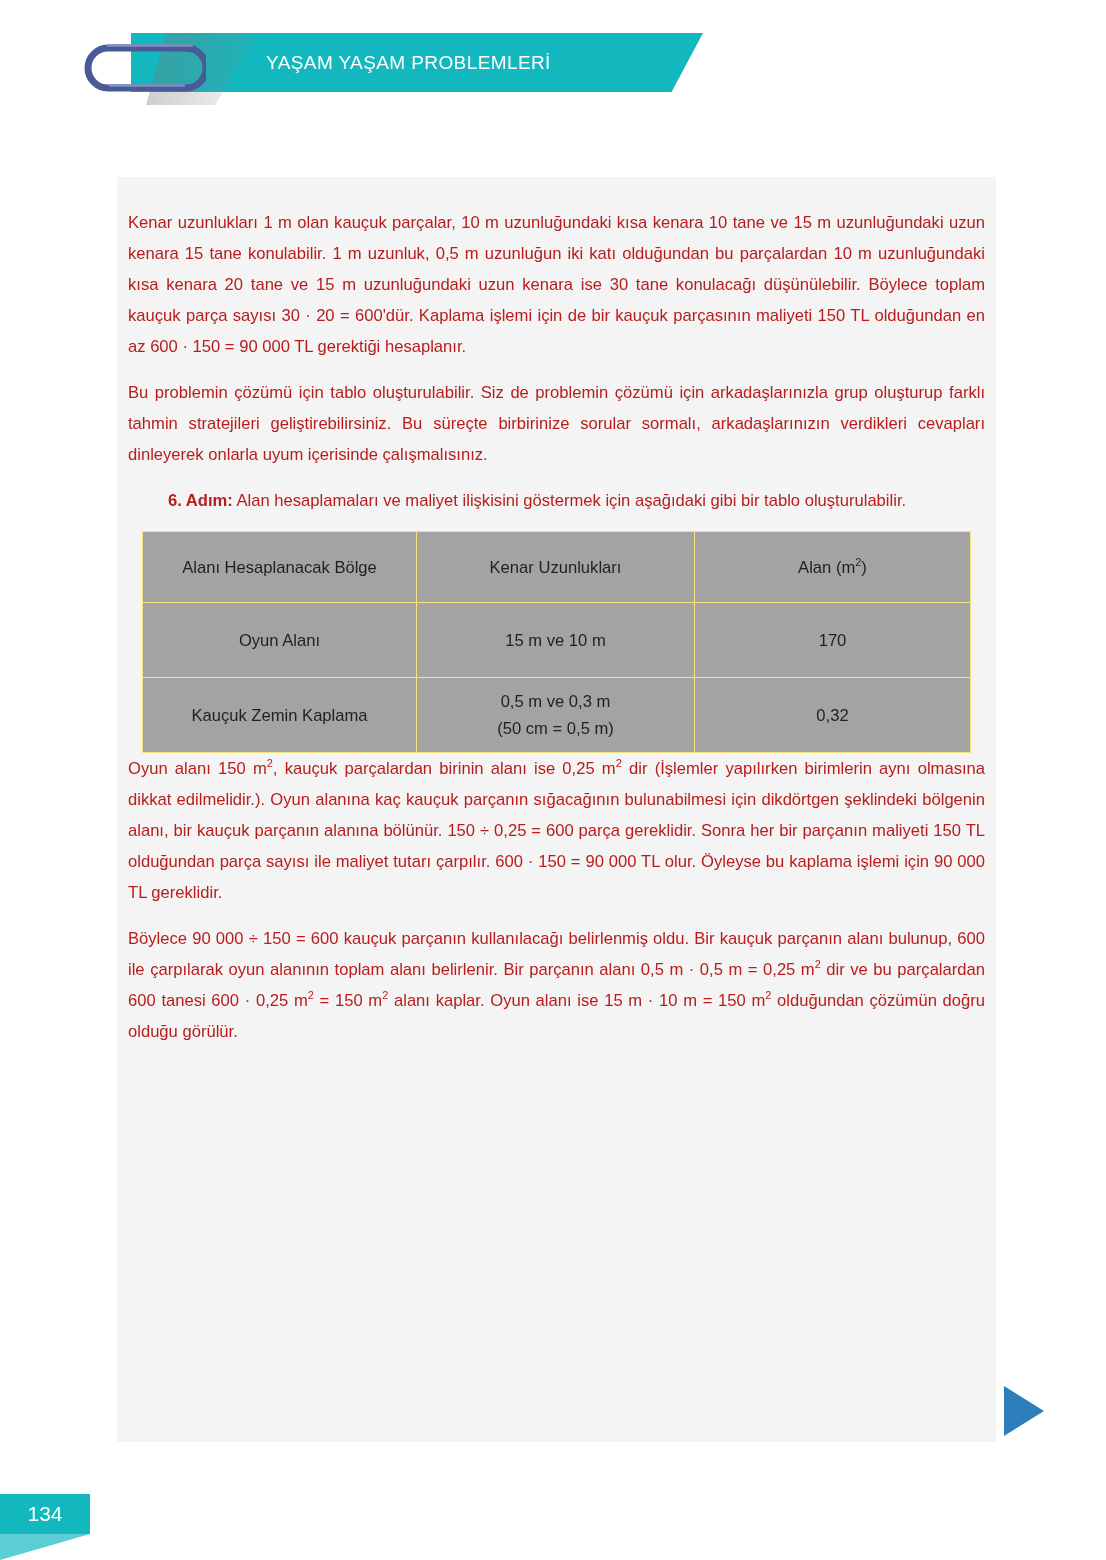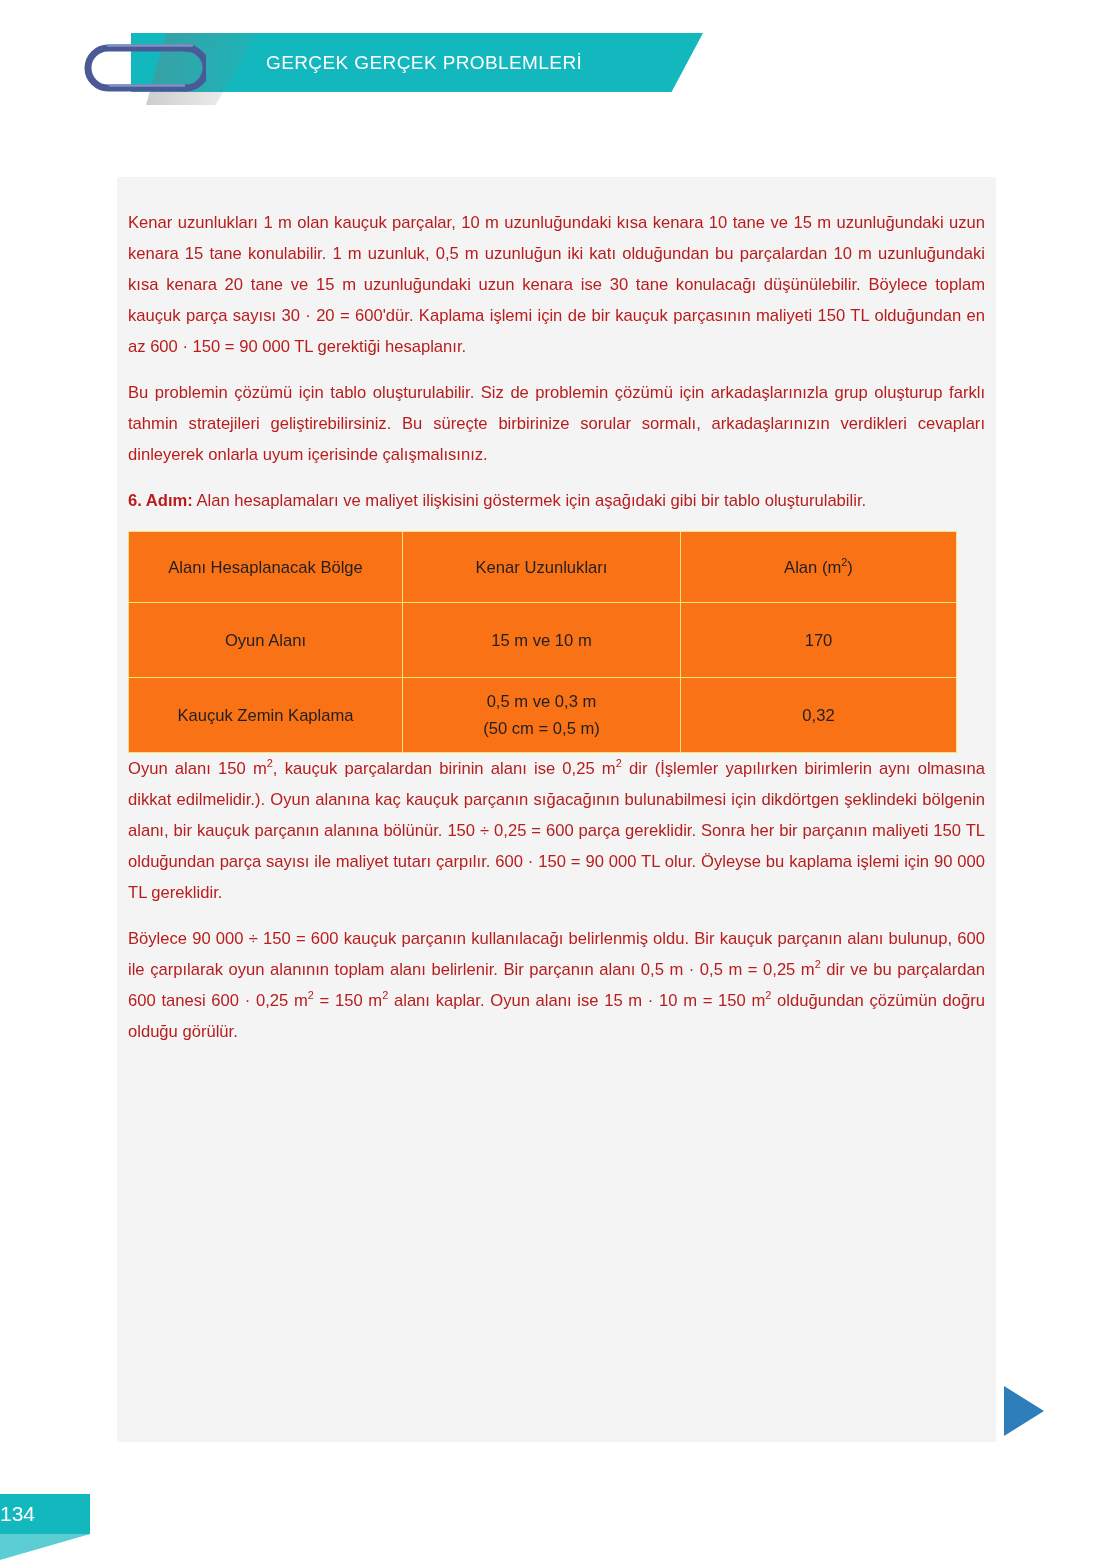--- a/index.html
+++ b/index.html
@@ -79,38 +79,38 @@
 
   p.body-text {
     margin: 0 0 15px 0;
     font-size: 16.6px;
     line-height: 31px;
     text-align: justify;
     text-justify: inter-word;
     color: #b91c1c;
   }
   p.body-text:last-child { margin-bottom: 4px; }
-  .step-label { font-weight: bold; }
+  .step-label { font-weight: bold; margin-left: 40px; }
   sup { font-size: 0.66em; vertical-align: super; line-height: 0; }
 
   .gap-before { margin-top: 22px; }
 
   
   #table-caption {
     margin: 26px 0 13px 12px;
     font-size: 16.6px;
     line-height: 24px;
     color: #231f20;
   }
   #area-table {
-    margin-left: 0;
+    margin-left: 14px;
     border-collapse: collapse;
     width: 828px;
     table-layout: fixed;
-    background: #f97316;
+    background: #a3a3a3;
   }
   #area-table td, #area-table th {
     border: 1.5px solid #f5e37e;
     font-size: 16.6px;
     font-weight: normal;
     text-align: center;
     color: #231f20;
     padding: 0 6px;
     line-height: 27px;
   }
@@ -141,40 +141,40 @@
     height: 40px;
     background: #12b8be;
   }
   #page-number {
     position: absolute;
     left: 0;
     top: 1494px;
     width: 90px;
     height: 32px;
     line-height: 40px;
-    text-align: left;
+    text-align: center;
     color: #ffffff;
     font-size: 21px;
   }
   #page-tab-fold {
     position: absolute;
     left: 0;
     top: 1534px;
     width: 90px;
     height: 26px;
     background: #5ccdd3;
     clip-path: polygon(0 0, 100% 0, 0 100%);
   }
 </style>
 </head>
 <body>
 
 <div id="header-banner">
   <div class="banner-shape"></div>
-  <div class="banner-title">GERÇEK GERÇEK PROBLEMLERİ</div>
+  <div class="banner-title">YAŞAM YAŞAM PROBLEMLERİ</div>
 </div>
 
 <div id="paperclip-shadow"></div>
 
 <svg id="paperclip-icon" viewBox="0 0 132 80" xmlns="http://www.w3.org/2000/svg">
   <g fill="none" stroke="#4a5a96" stroke-width="7" stroke-linecap="round">
     <path d="M118 26 L34 26 A20 20 0 0 0 34 66 L112 66"></path>
     <path d="M112 66 A20 20 0 0 0 112 26"></path>
   </g>
   <g fill="none" stroke="#8091c4" stroke-width="2.4" stroke-linecap="round">

